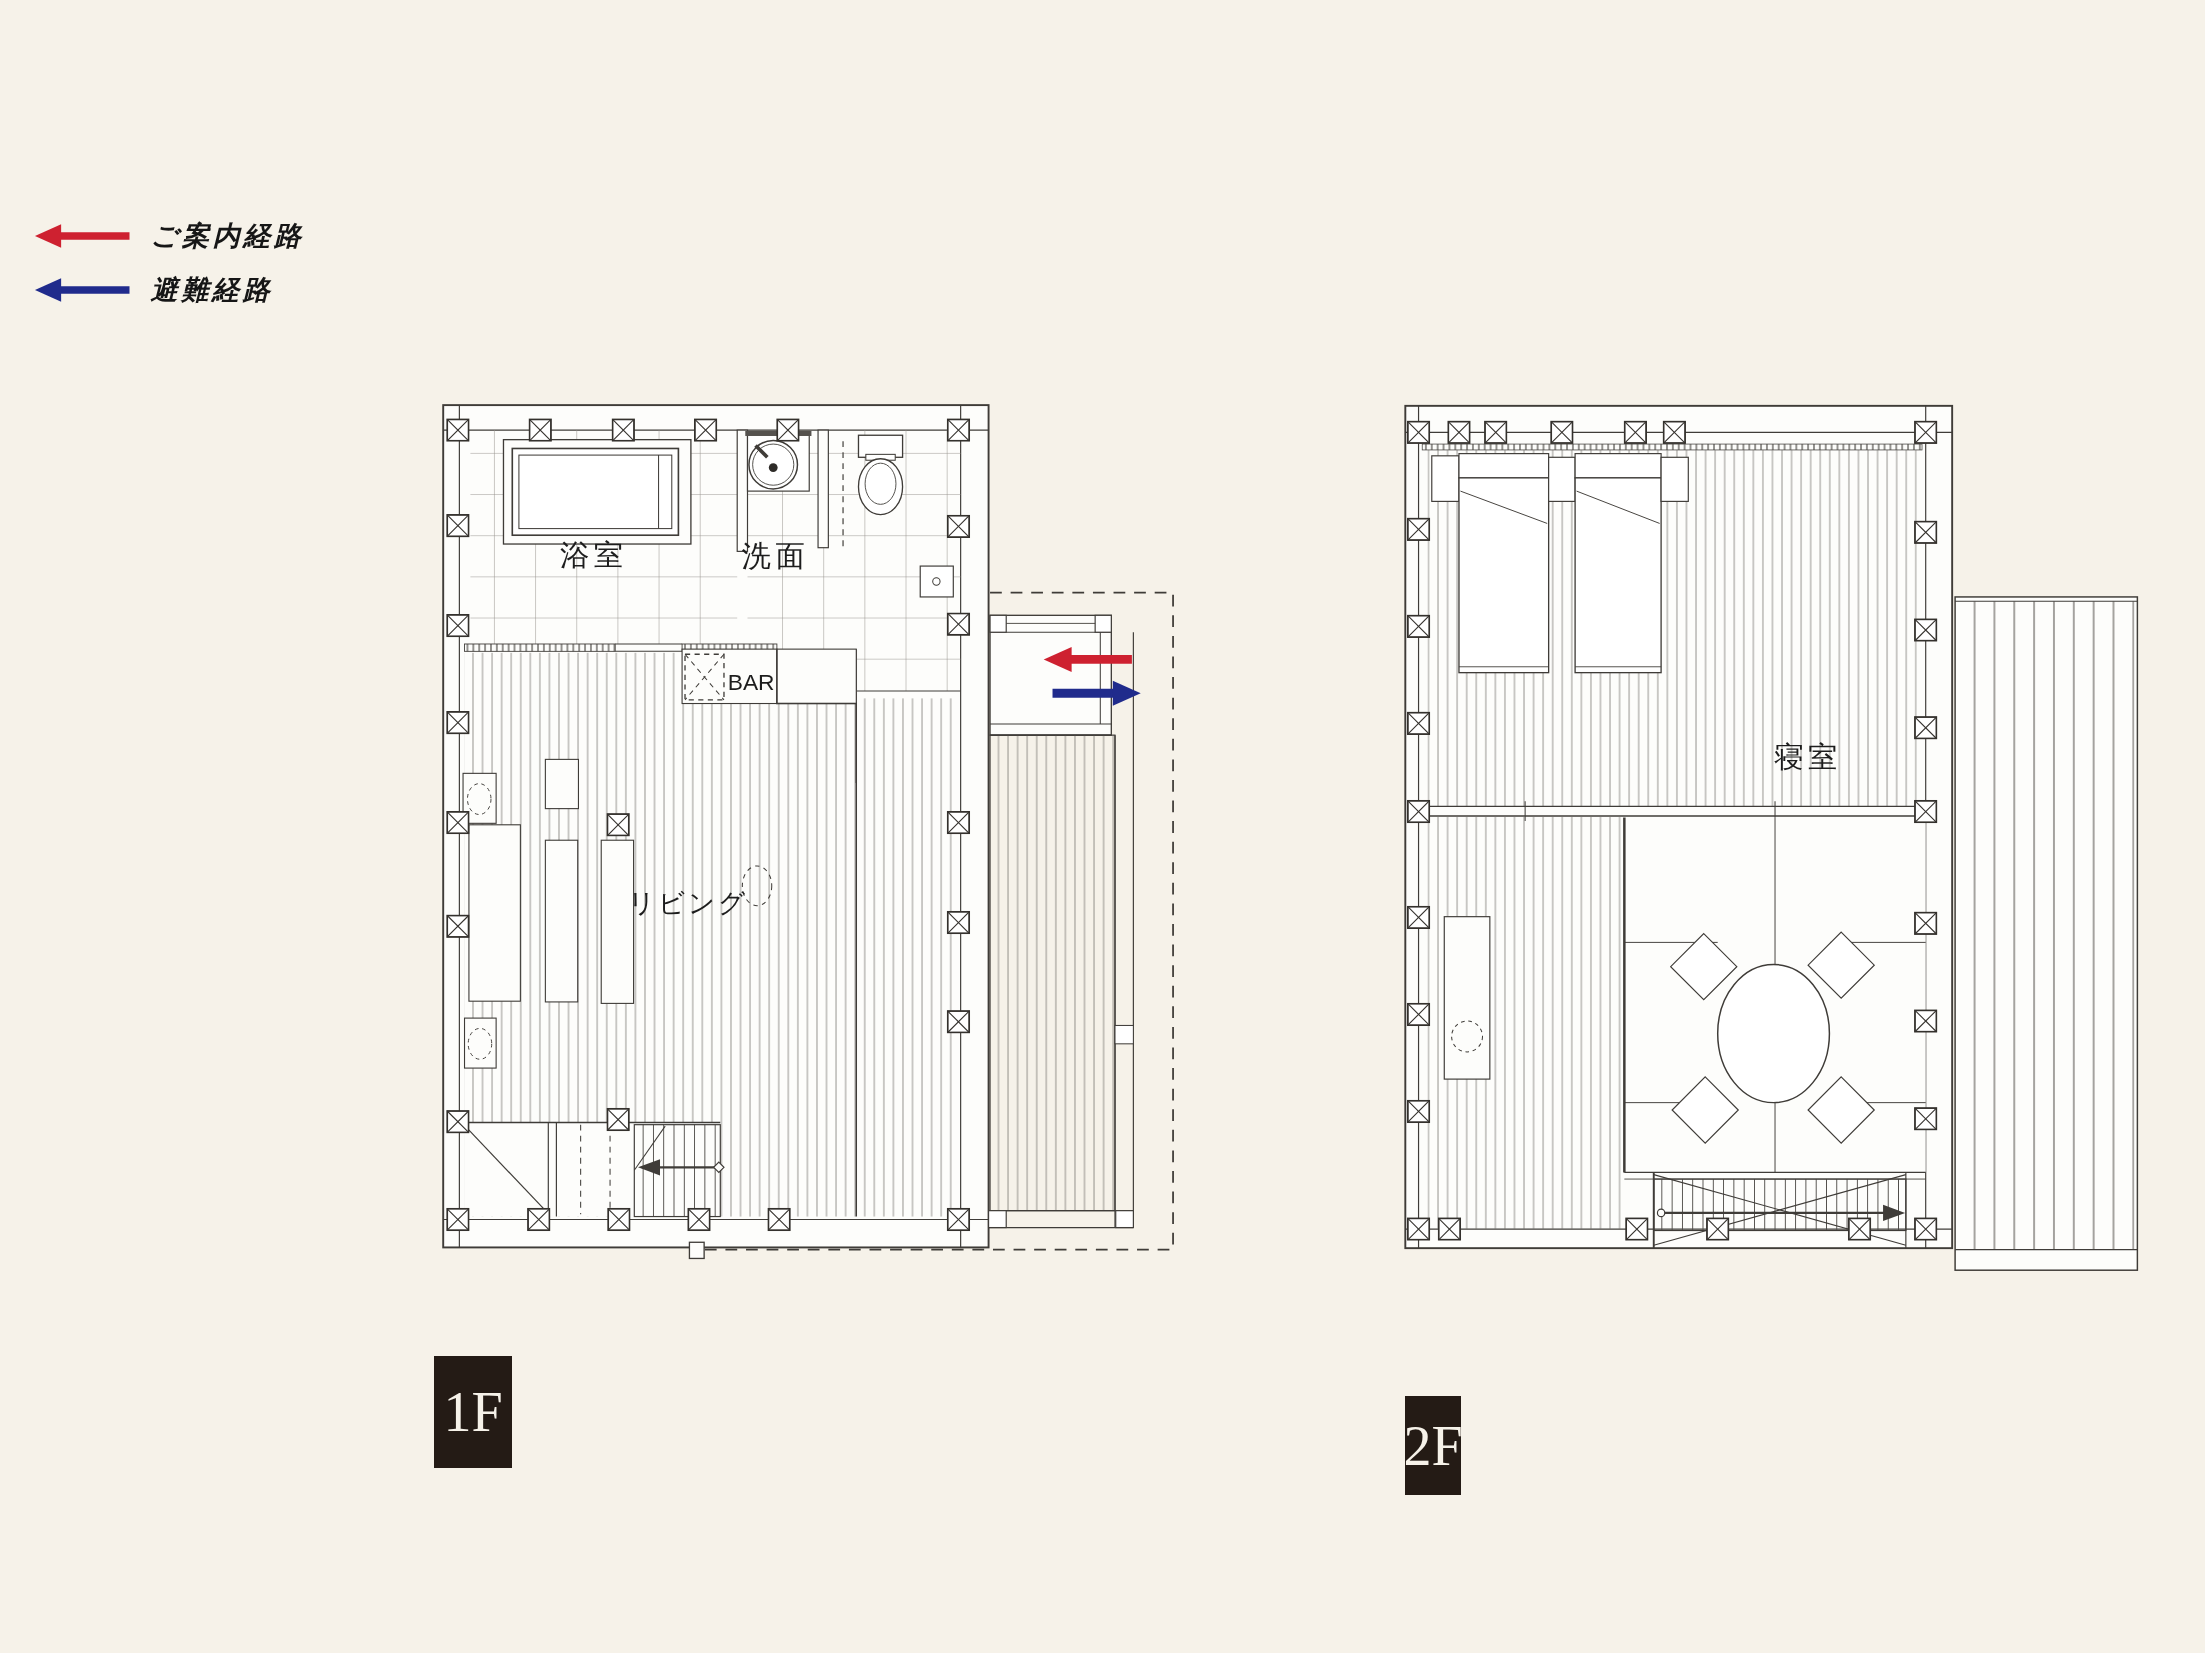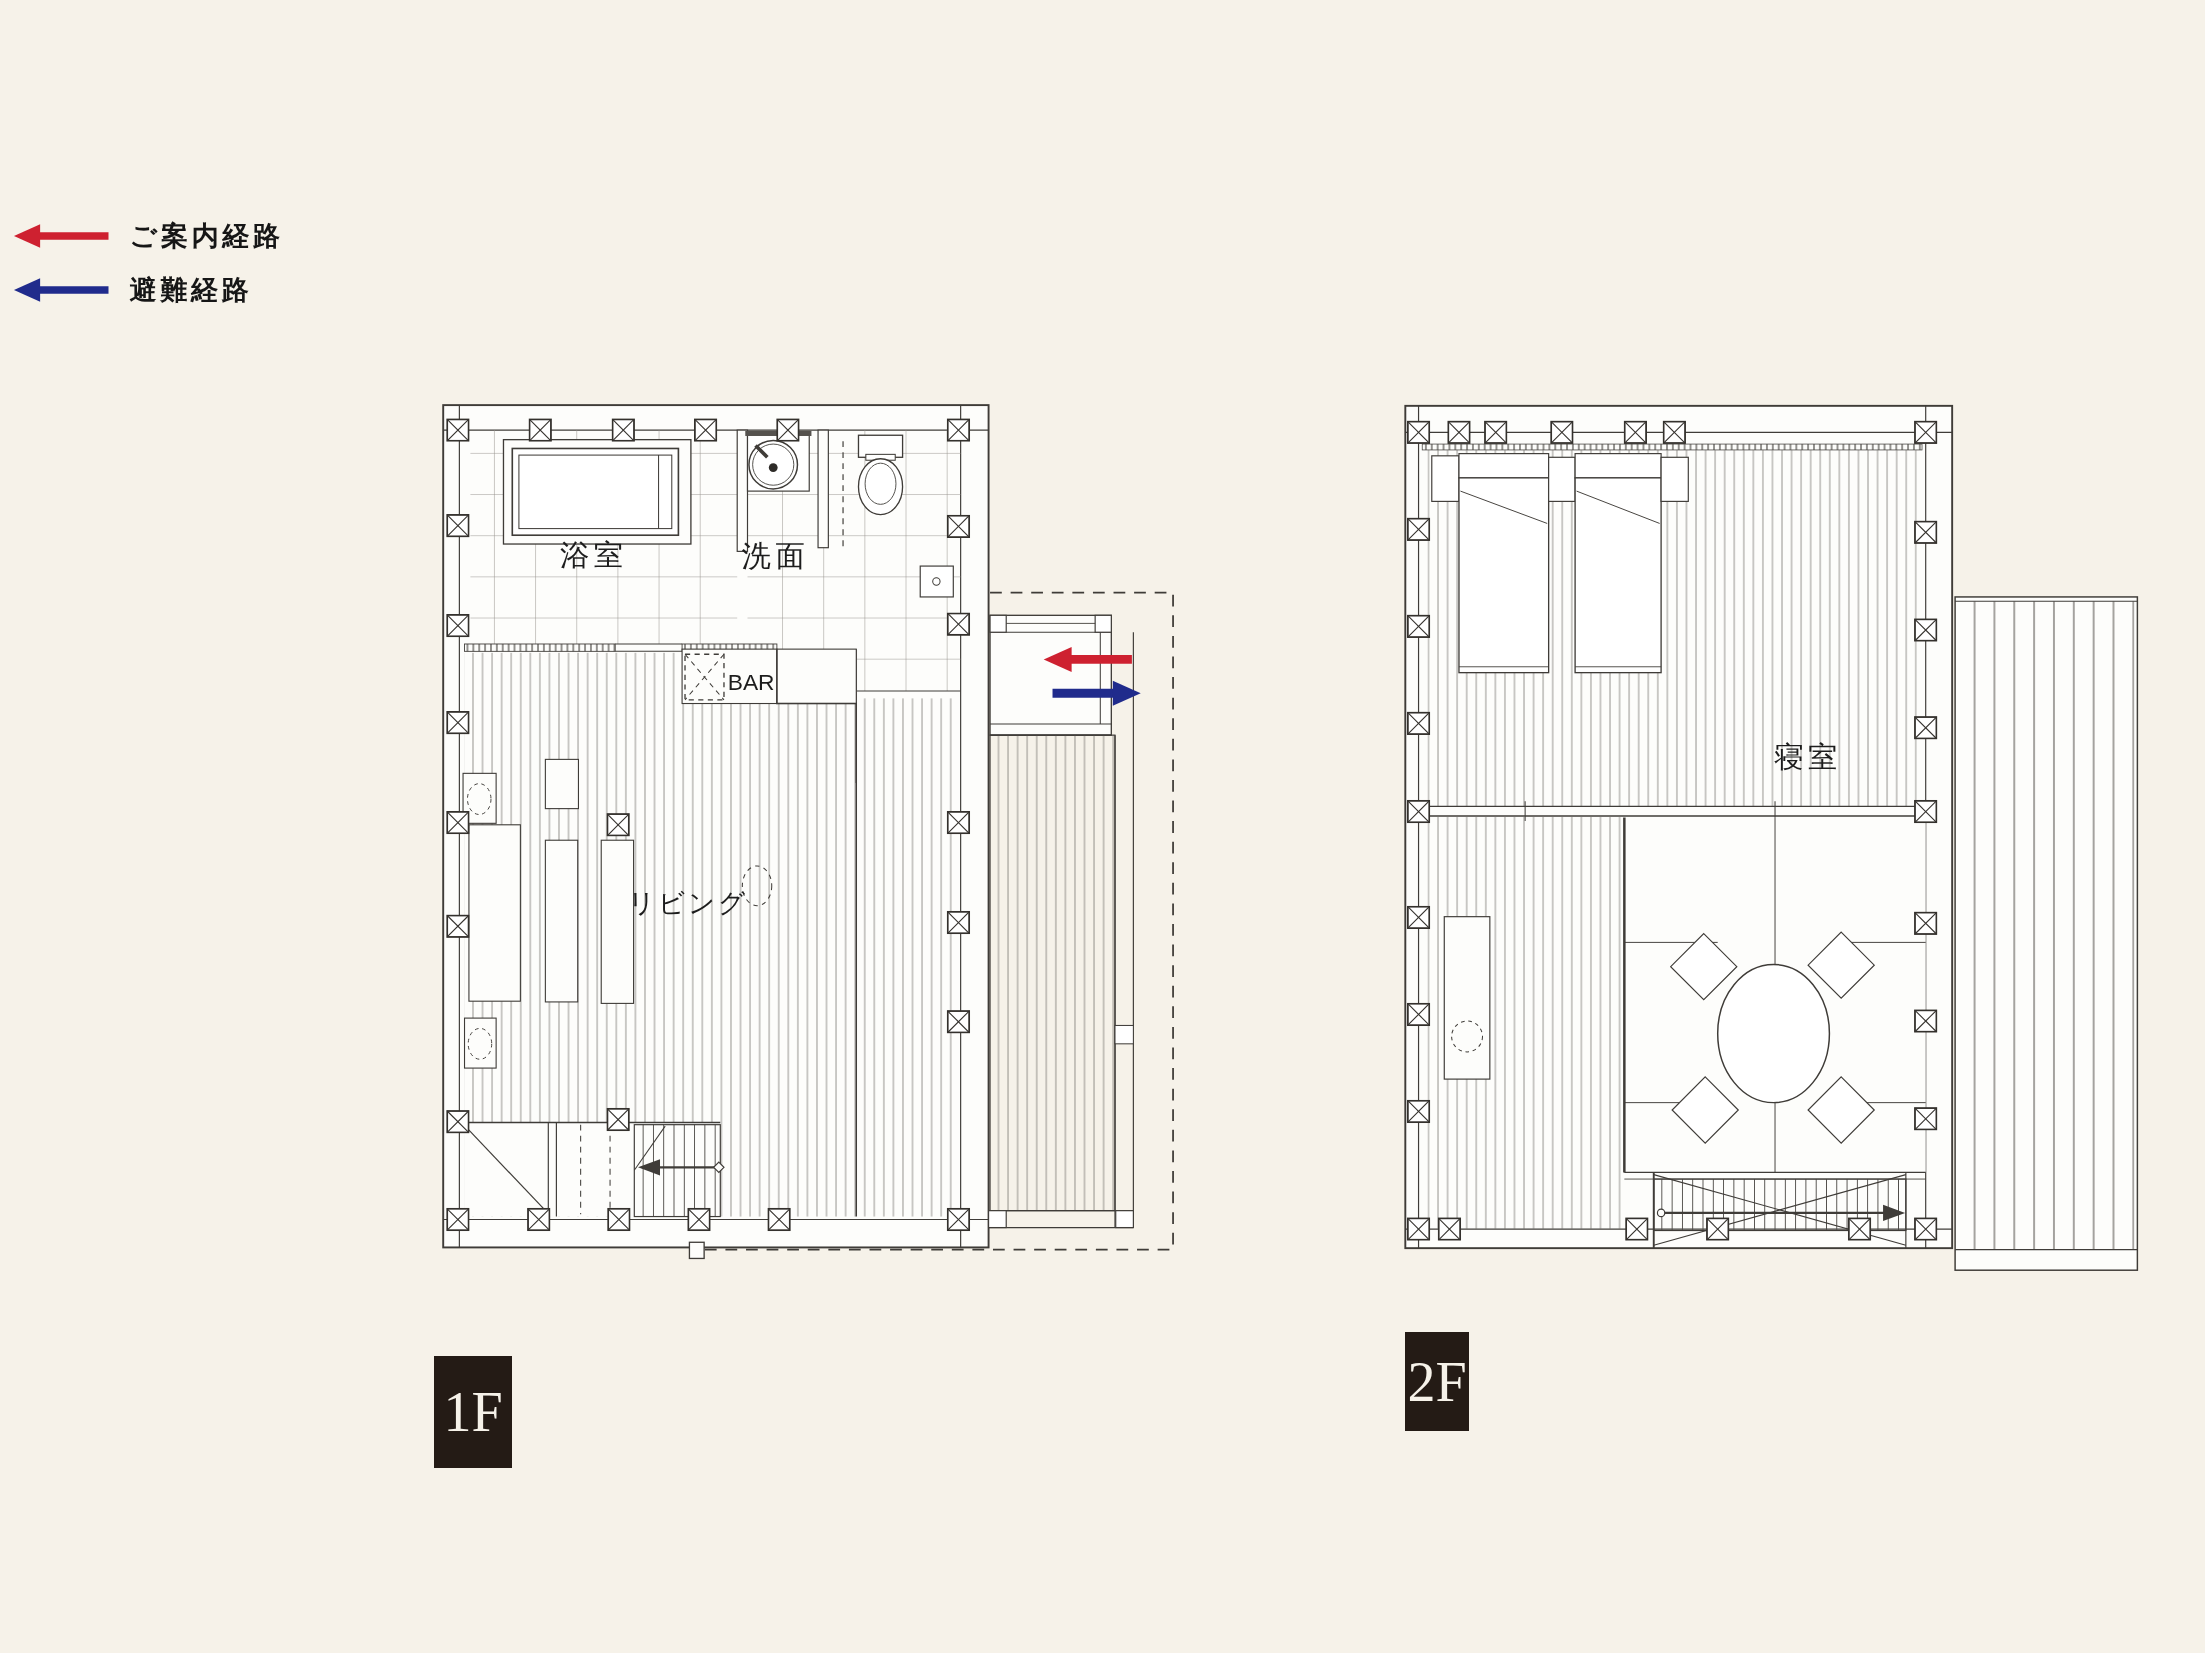--- a/index.html
+++ b/index.html
@@ -3,31 +3,31 @@
 <meta charset="utf-8">
 <style>
   html,body{margin:0;padding:0;}
   body{width:2205px;height:1654px;background:#f6f2e9;font-family:"Liberation Sans",sans-serif;}
   .canvas{position:relative;width:2205px;height:1654px;overflow:hidden;background:#f6f2e9;}
   .page-title{
     position:absolute;left:22px;top:13.2px;
     font-family:"Liberation Serif",serif;
     font-size:78px;color:#29221d;letter-spacing:2.2px;font-weight:500;
   }
-  .legend{position:absolute;left:9px;top:218px;}
+  .legend{position:absolute;left:30px;top:218px;font-style:italic;}
   .legend-row{display:flex;align-items:center;height:35px;margin-bottom:19px;}
   .legend-label{font-size:27px;color:#161616;font-weight:600;letter-spacing:3.7px;margin-left:17.6px;}
   .plan-svg{position:absolute;left:0;top:0;width:2205px;height:1654px;}
   .floor-badge{
     position:absolute;background:#241b15;color:#f6f2e9;
     font-family:"Liberation Serif",serif;font-size:56px;
     display:flex;align-items:center;justify-content:center;
   }
   #badge-1f{left:434px;top:1356px;width:78px;height:112px;}
-  #badge-2f{left:1405px;top:1332px;width:64px;height:99px;}
+  #badge-2f{left:1405px;top:1396px;width:56px;height:99px;}
 </style>
 </head>
 <body>
 
 <div class="canvas">
 
 
   <div class="legend">
     <div class="legend-row">
       <svg width="103" height="32" viewBox="0 0 140 44">

